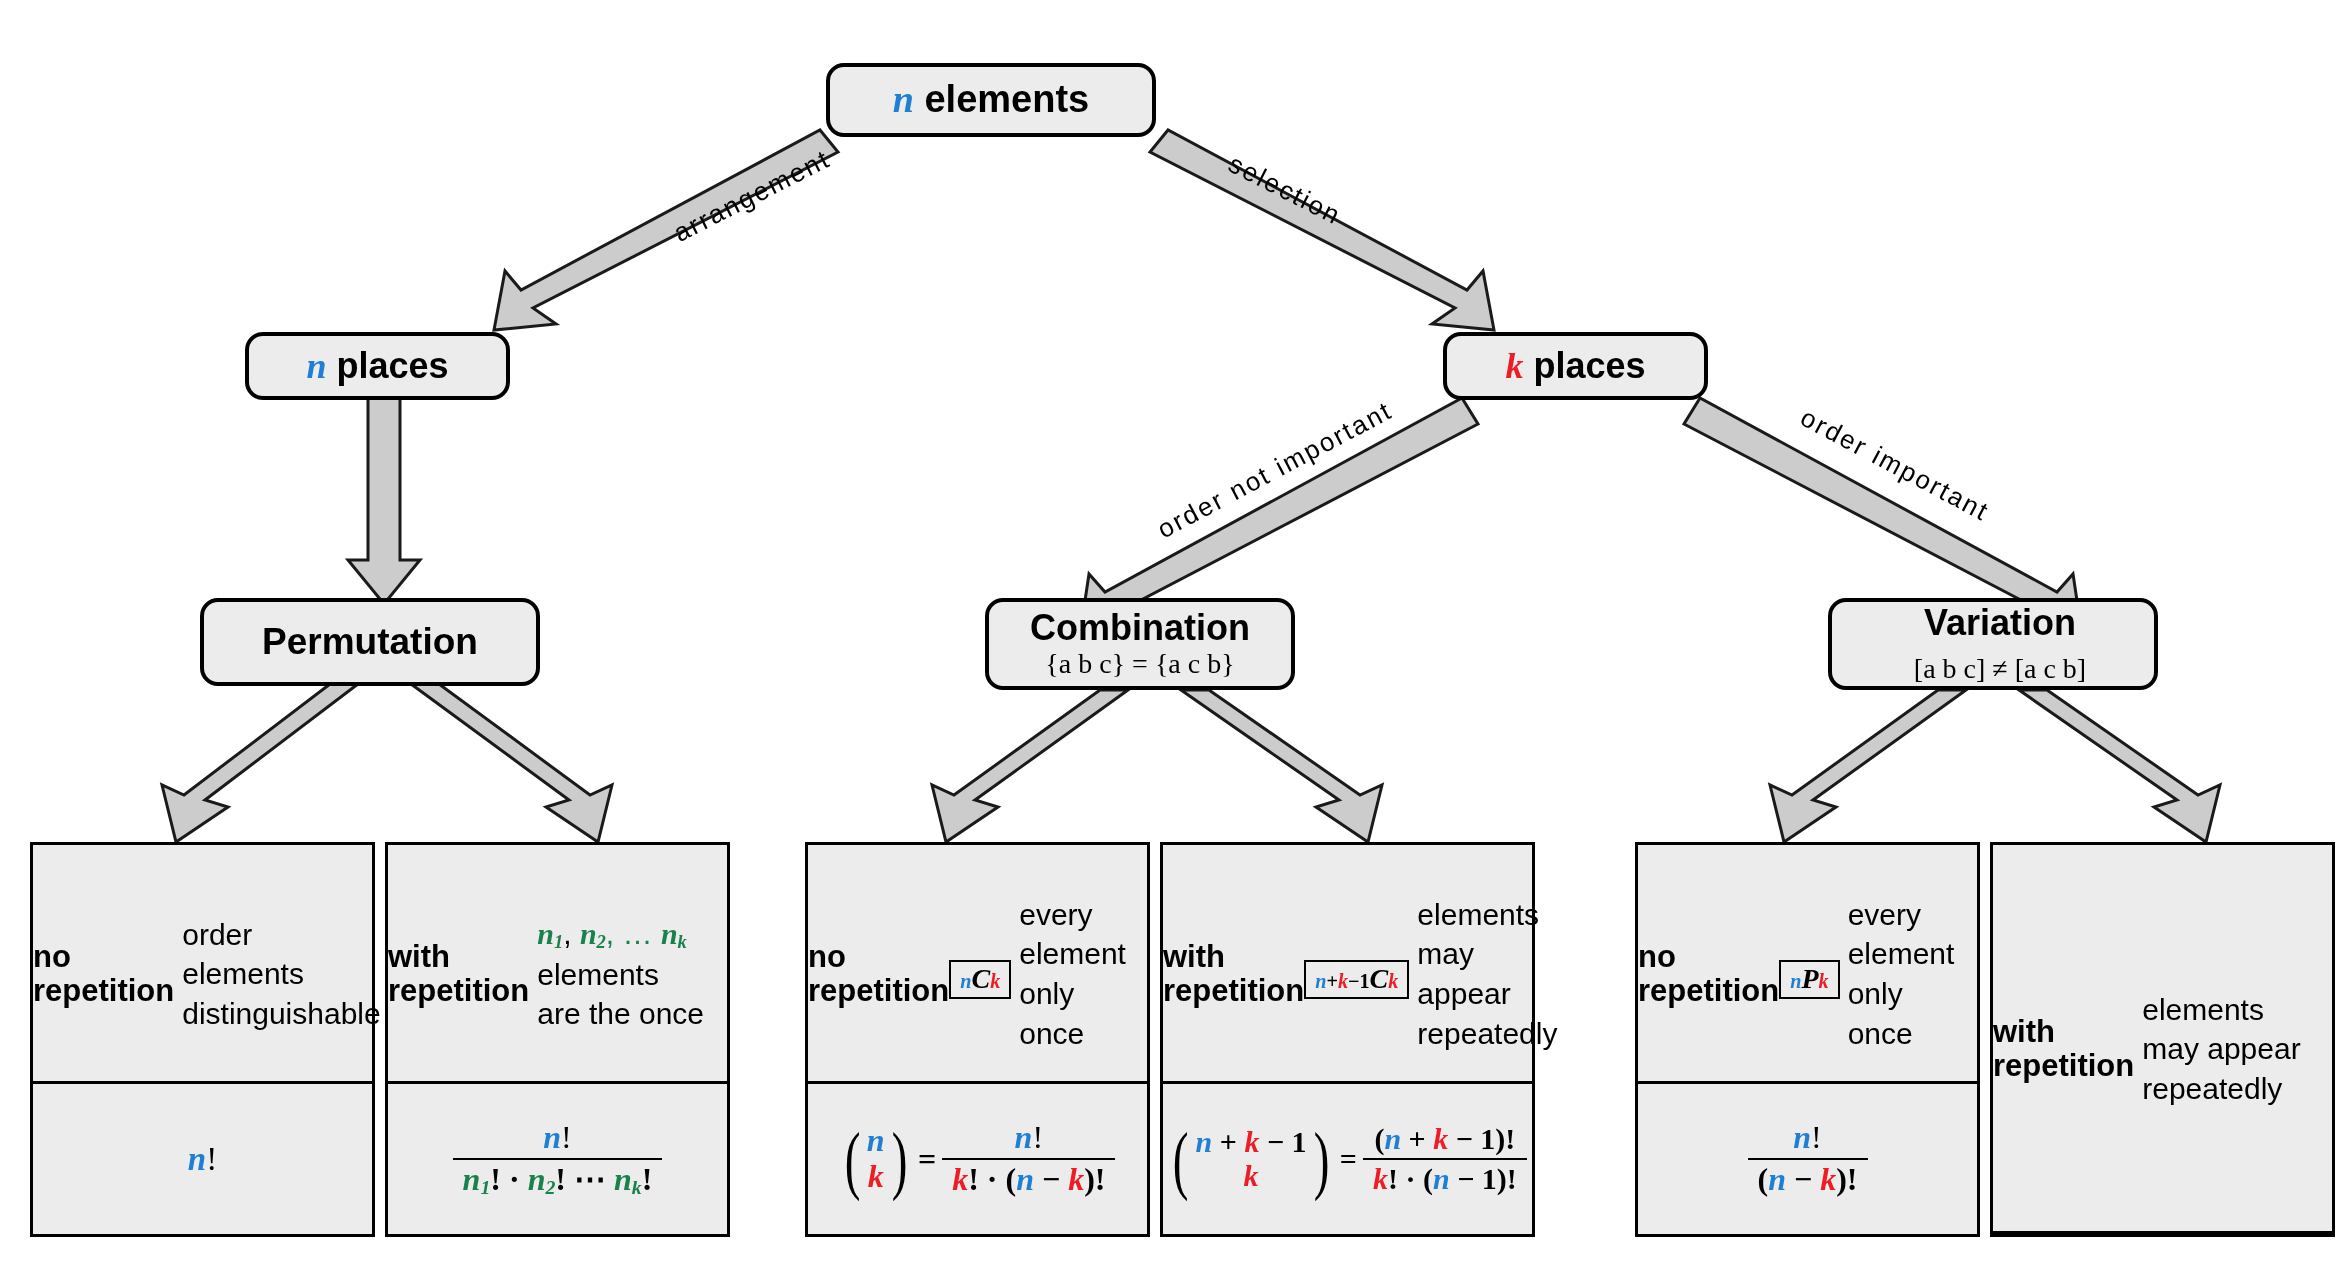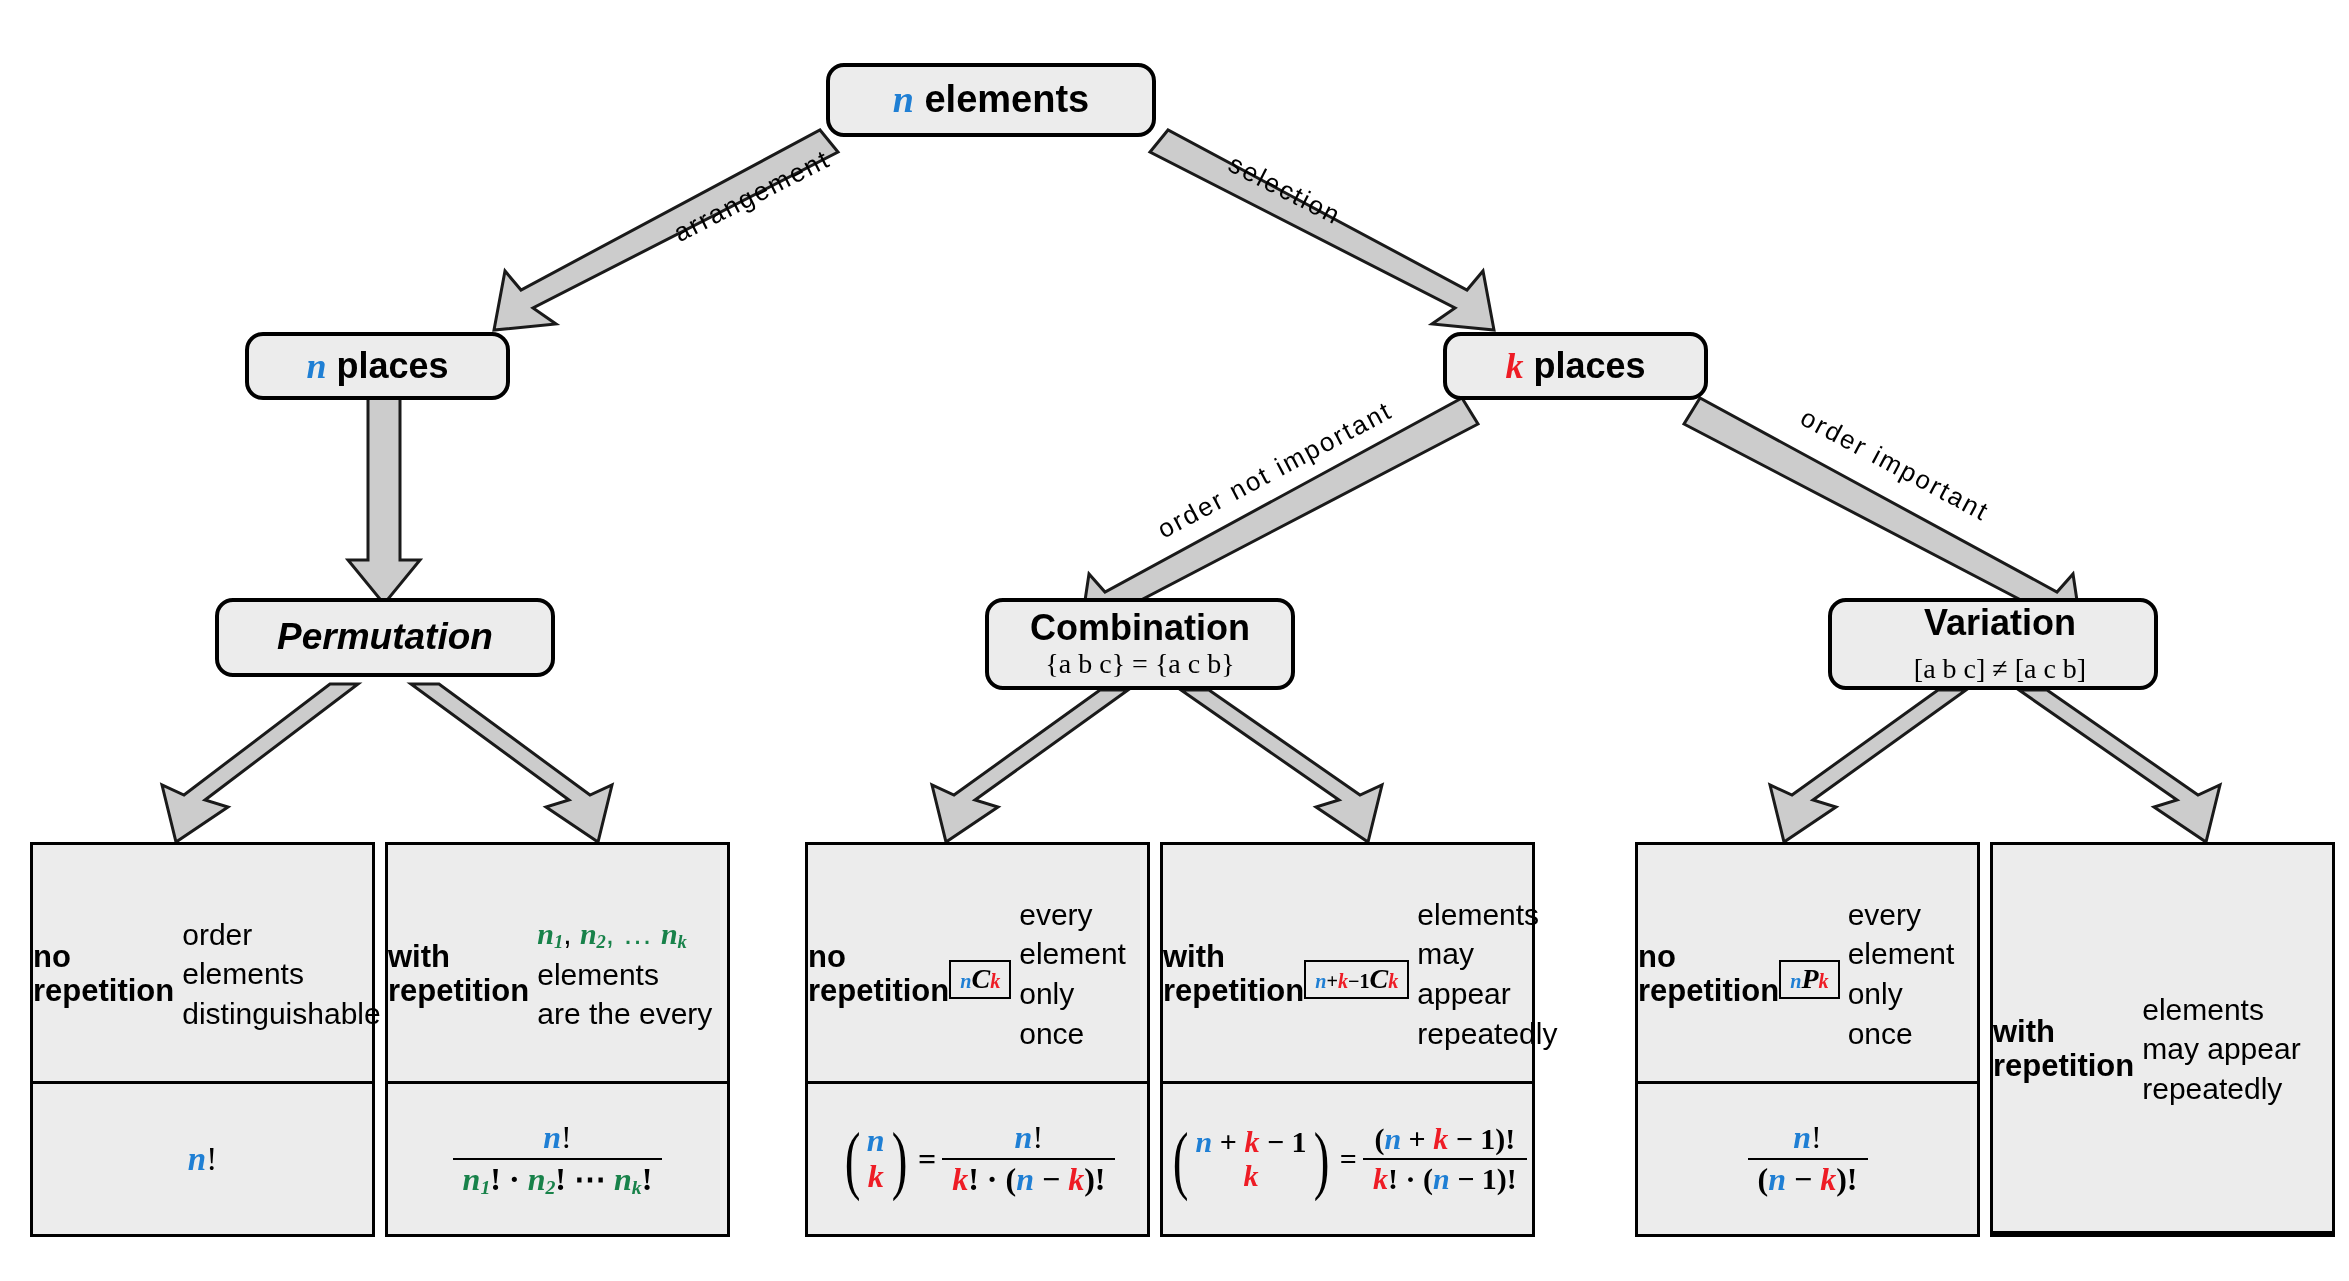--- a/index.html
+++ b/index.html
@@ -109,21 +109,21 @@
     </div>
   </div>
 
   <div class="node" style="left:1443px;top:332px;width:265px;height:68px;">
     <div class="title" style="font-size:36px;">
       <span class="mi red">k</span>
       <span>places</span>
     </div>
   </div>
 
-  <div class="node" style="left:215px;top:598px;width:340px;height:79px;font-style:italic;">
+  <div class="node" style="left:200px;top:598px;width:340px;height:88px;">
     <div class="title" style="font-size:37px;">Permutation</div>
   </div>
 
   <div class="node" style="left:985px;top:598px;width:310px;height:92px;gap:2px;">
     <div class="title" style="font-size:36px;">Combination</div>
     <div class="sub" style="font-size:28px;">{a b c} = {a c b}</div>
   </div>
 
   <div class="node" style="left:1828px;top:598px;width:330px;height:92px;gap:12px;padding-left:14px;">
     <div class="title" style="font-size:36px;">Variation</div>
@@ -146,21 +146,21 @@
     </div>
   </div>
 
   <div class="leaf" style="left:385px;top:842px;width:345px;height:395px;">
     <div class="upper">
       <div class="head">with repetition</div>
       <div class="desc">
         <div>
           <span class="mi green"><span>n</span><sub>1</sub></span><span>, </span><span class="mi green"><span>n</span><sub>2</sub></span><span class="green">, … </span><span class="mi green"><span>n</span><sub>k</sub></span> elements
         </div>
-        <div>are the every</div>
+        <div>are the once</div>
       </div>
     </div>
     <div class="divider"></div>
     <div class="lower">
       <div class="math" style="font-size:32px;">
         <span class="frac">
           <span class="num"><span class="mi blue">n</span><span class="mn">!</span></span>
           <span class="den">
             <span class="mi green"><span>n</span><sub>1</sub></span><span class="mr">!</span>
             <span class="mr"> · </span>

